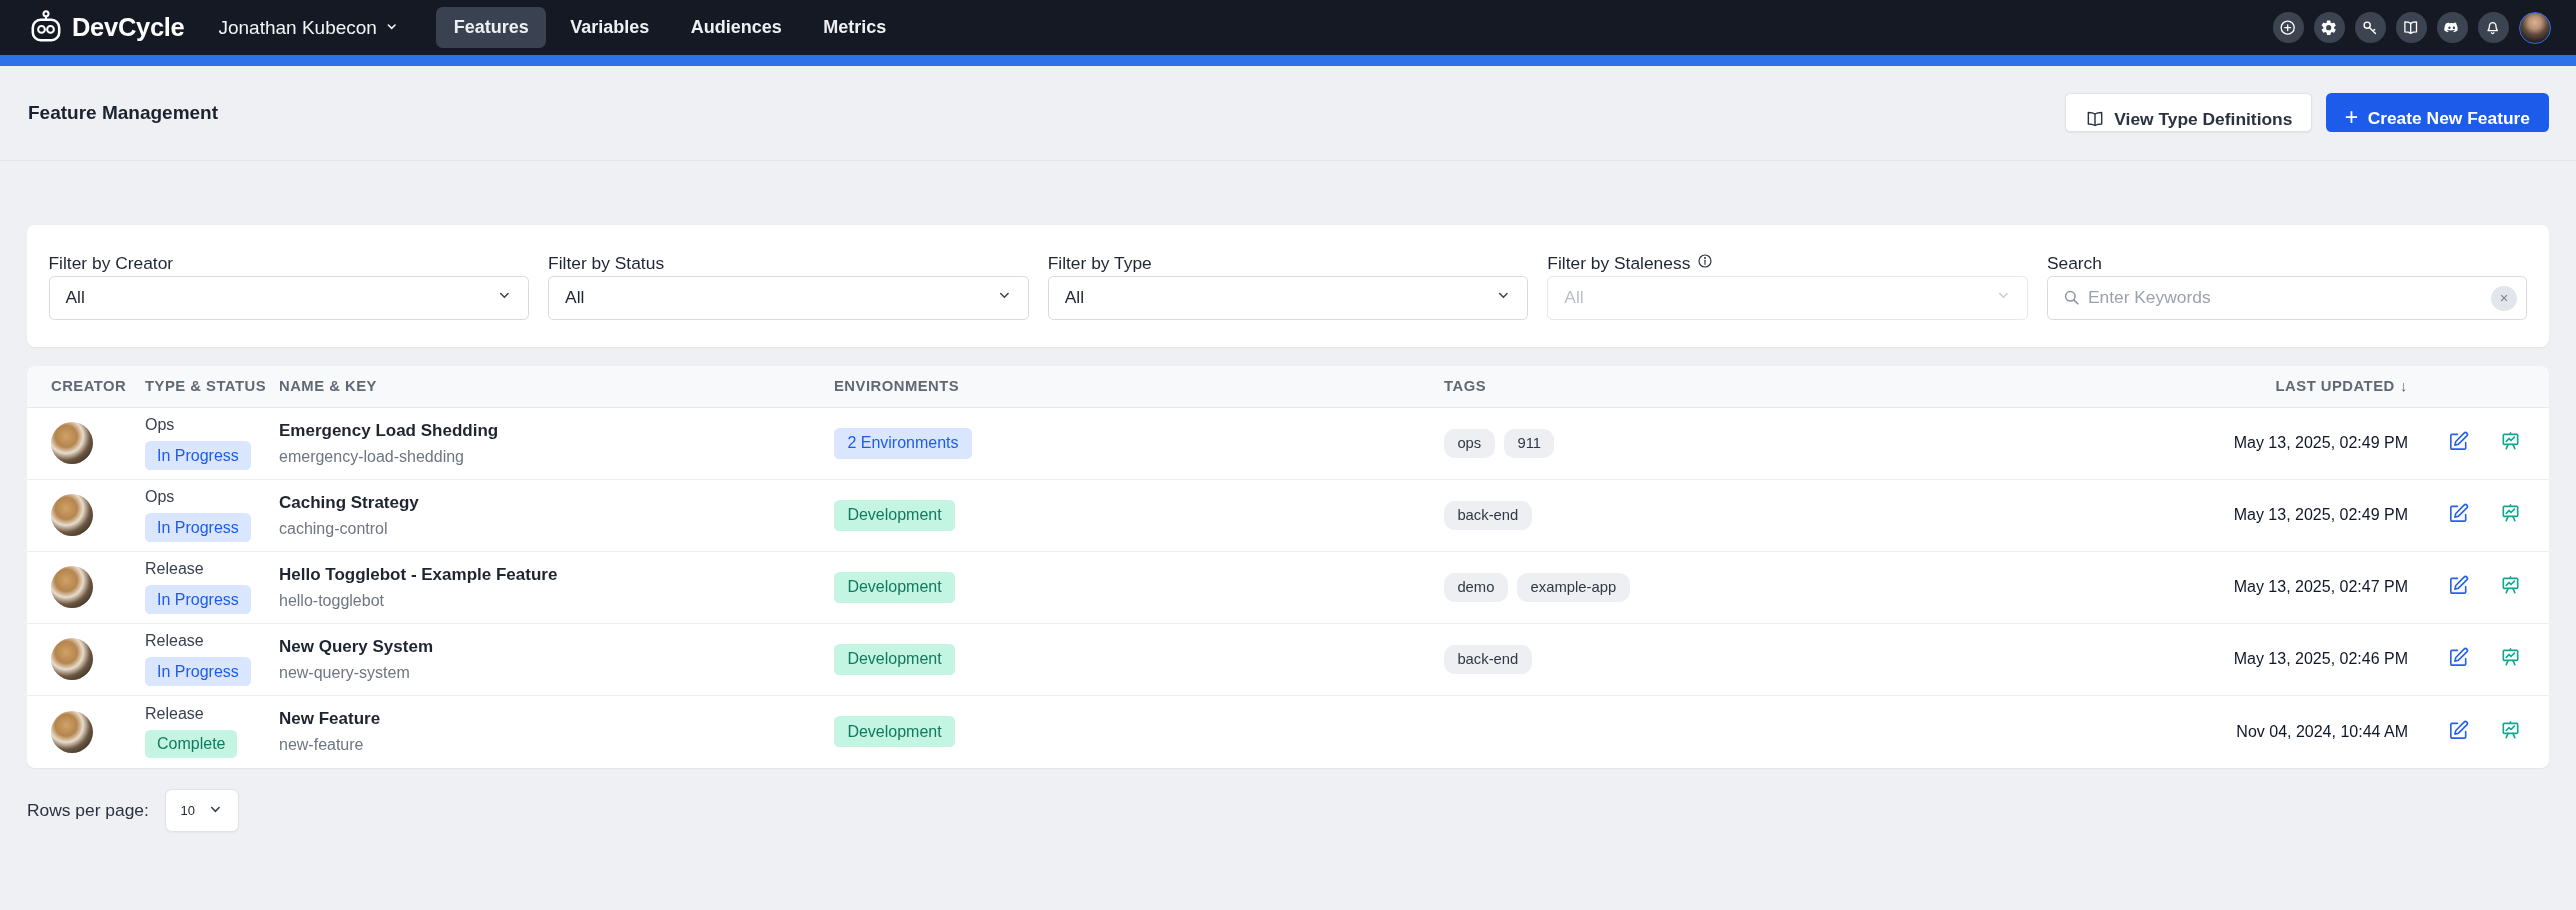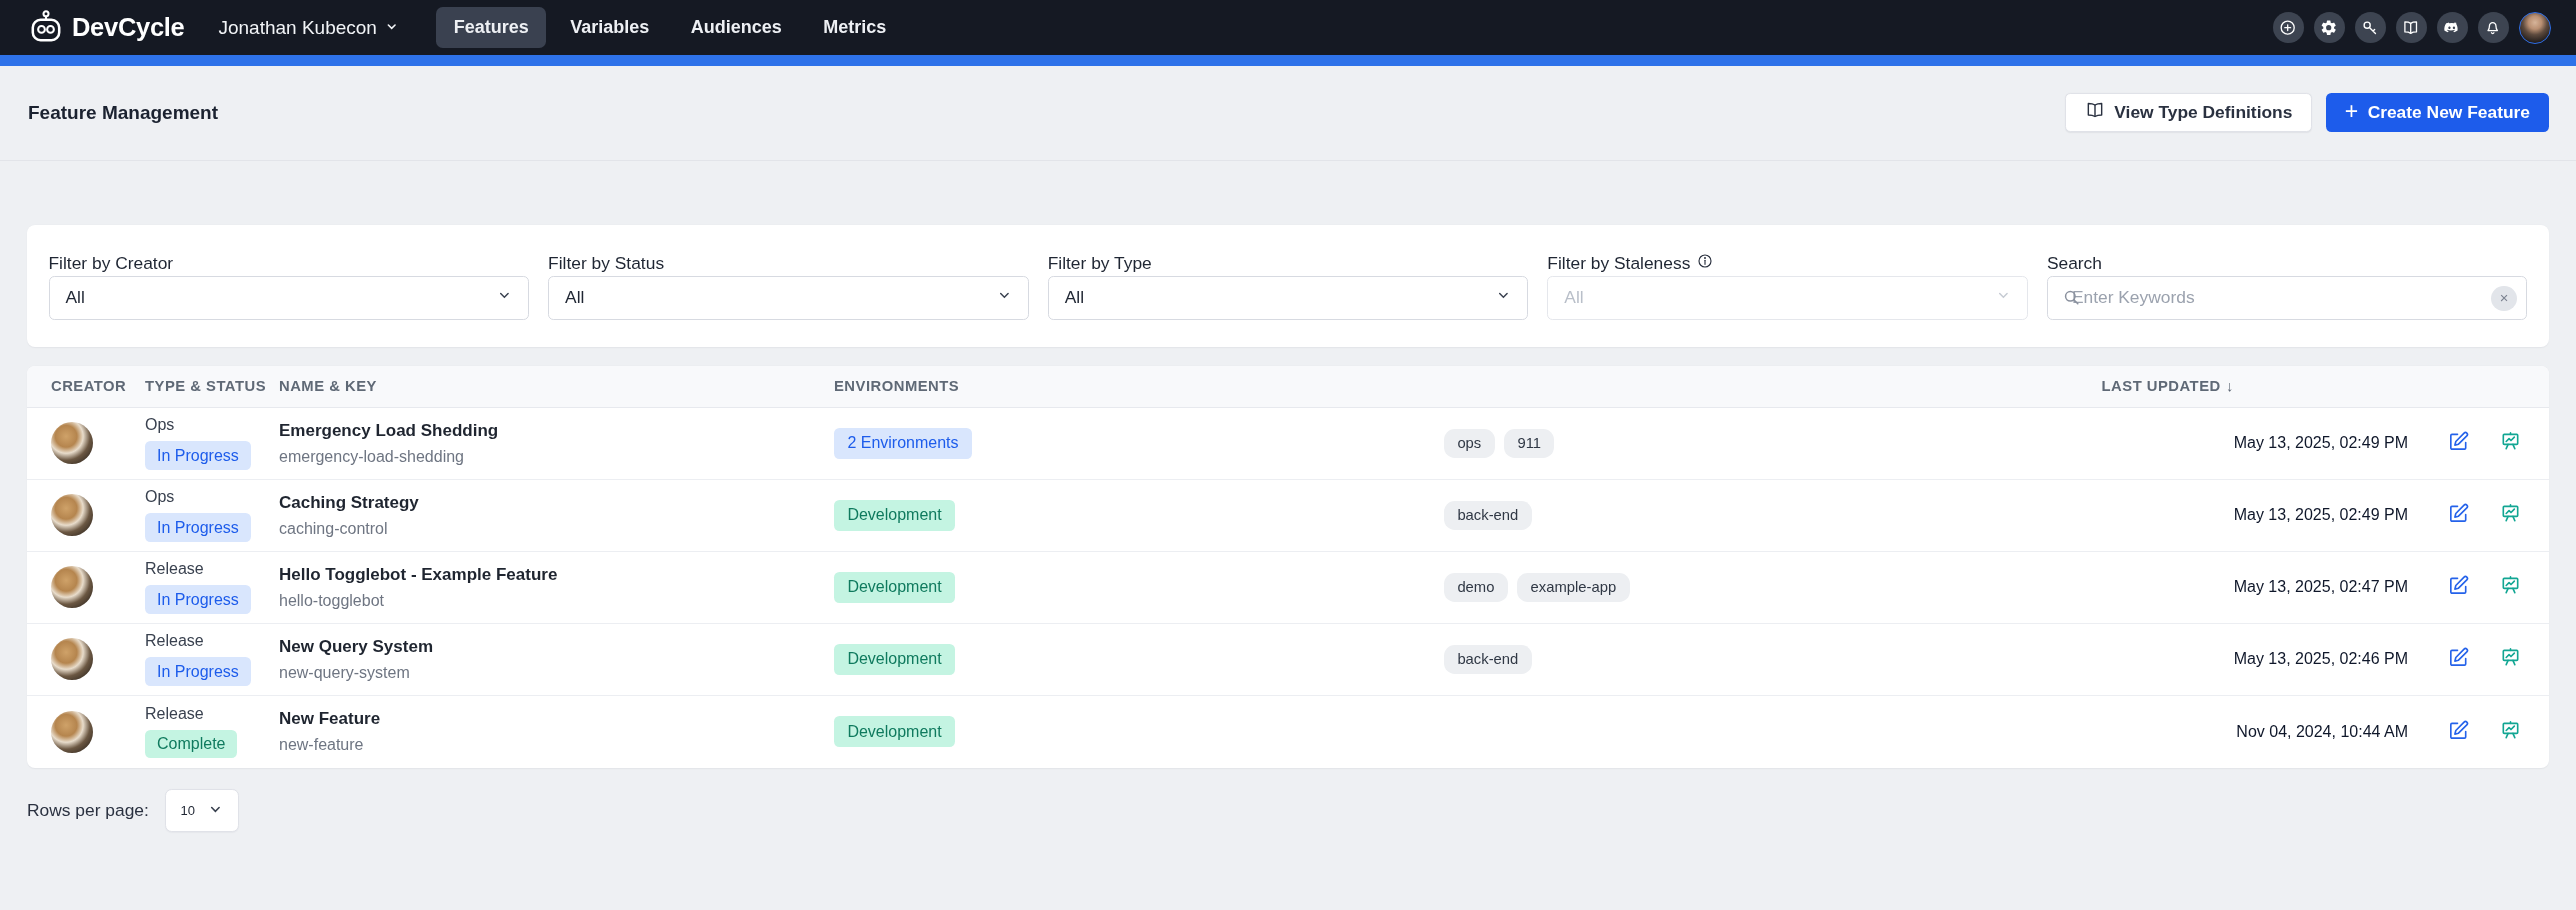--- a/index.html
+++ b/index.html
@@ -41,22 +41,22 @@
   .progress-bar{ height:10.7px; background:#2e72e9; }
 
   
   .page-head{
     height:95px; display:flex; align-items:center; padding:0 27px 0 28px;
     border-bottom:0.7px solid #e2e4e9;
   }
   .page-title{ font-size:19px; font-weight:700; color:#1b2230; }
   .head-actions{ margin-left:auto; display:flex; gap:13.4px; }
   .btn{
-    height:39px; border-radius:5.4px; display:flex; align-items:center; gap:9.4px;
-    font-family:inherit; font-size:17.4px; font-weight:600; padding:0 19px; cursor:pointer;
+    height:39px; border-radius:5.4px; display:flex; align-items:flex-start; gap:9.4px;
+    font-family:inherit; font-size:17.4px; font-weight:600; padding:15px 19px; cursor:pointer;
   }
   .btn-secondary{
     background:#ffffff; color:#2a3140; border:0.7px solid #e0e2e8;
     box-shadow:0 0.7px 1.3px rgba(16,24,40,.06);
   }
   .btn-primary{ background:#1d5ceb; color:#ffffff; border:none; }
   .btn-primary .plus{ font-size:23px; font-weight:400; line-height:1; margin-top:-2px; }
 
   
   .filter-card{
@@ -73,21 +73,21 @@
     height:44px; border:0.7px solid #d7dae1; border-radius:5.4px; background:#fff;
     display:flex; align-items:center; justify-content:space-between;
     padding:0 16px; font-size:17.4px; color:#1f2633; cursor:pointer;
   }
   .select .chev{ color:#39414f; }
   .select.disabled{ color:#b9bfc9; border-color:#e5e7ec; cursor:default; }
   .select.disabled .chev{ color:#c6cbd3; }
   .search-box{ position:relative; }
   .search-box input{
     width:100%; height:44px; border:0.7px solid #d7dae1; border-radius:5.4px;
-    padding:0 51px 0 24px; font-size:17.4px; font-family:inherit; color:#1f2633;
+    padding:0 51px 0 40px; font-size:17.4px; font-family:inherit; color:#1f2633;
     outline:none; background:#fff;
   }
   .search-box input::placeholder{ color:#9ba2ae; }
   .search-icon{ position:absolute; left:14.8px; top:12.7px; }
   .clear-btn{
     position:absolute; right:10.7px; top:10px; width:25.5px; height:25.5px; border-radius:50%;
     background:#e2e5ea; border:none; color:#7b8290; font-size:14.8px; line-height:1;
     display:flex; align-items:center; justify-content:center; cursor:pointer; font-family:inherit;
   }
 
@@ -322,20 +322,21 @@
       </div>
     </div>
   </div>
 
   <div class="table-card">
     <div class="t-head">
       <div>CREATOR</div>
       <div>TYPE &amp; STATUS</div>
       <div>NAME &amp; KEY</div>
       <div>ENVIRONMENTS</div>
+      <div>TAGS</div>
       <div class="th-updated">
         <span>LAST UPDATED</span>
         <span>↓</span>
       </div>
       <div></div>
     </div>
 
     <div class="t-row">
       <div>
           <div class="avatar"></div>

